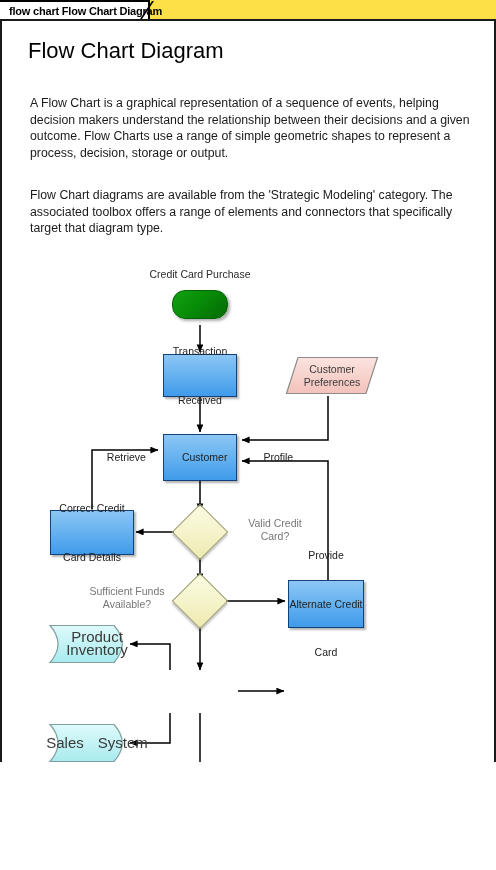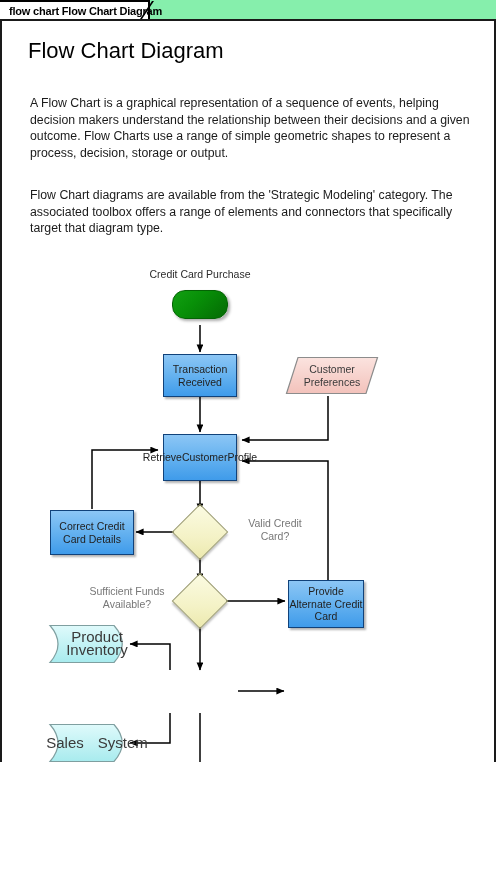--- a/index.html
+++ b/index.html
@@ -1,17 +1,17 @@
 <!DOCTYPE html>
 <html><head>
 <meta charset="utf-8">
 <style>
   html,body{margin:0;padding:0;background:#fff;}
   body{font-family:"Liberation Sans",sans-serif;}
-  #page{position:relative;width:496px;height:762px;overflow:hidden;background:#86efac;text-decoration:underline;}
+  #page{position:relative;width:496px;height:762px;overflow:hidden;background:#fde047;text-decoration:underline;}
 
   
   #tab-strip{position:absolute;left:0;top:0;width:496px;height:20px;}
   #tab{position:absolute;left:0;top:0;height:20px;width:150px;
        border:2px solid #000;border-left:none;border-bottom:none;background:#fff;box-sizing:border-box;}
   #tab-label{position:absolute;left:9px;top:3px;font-size:11px;font-weight:bold;color:#000;
              white-space:nowrap;letter-spacing:-0.2px;}
   #tab-slant{position:absolute;left:140px;top:0;width:22px;height:20px;overflow:hidden;}
   #tab-slant svg{display:block;}
 
@@ -30,21 +30,21 @@
   #wires{position:absolute;left:0;top:0;width:496px;height:600px;}
 
   .node{position:absolute;box-sizing:border-box;display:flex;align-items:center;
         justify-content:center;text-align:center;color:#222;}
   .nlabel{position:absolute;font-size:10.5px;color:#2b2b2b;text-align:center;white-space:nowrap;}
   .dlabel{position:absolute;font-size:10.5px;color:#777;text-align:center;line-height:13px;}
 
   
   .proc{border:1.4px solid #11427a;font-size:10.5px;line-height:12.6px;
         background:linear-gradient(180deg,#8cc6f5 0%,#69b4f0 45%,#3f9bea 100%);
-        box-shadow:2px 2px 2px rgba(0,0,0,.30);}
+        box-shadow:2px 2px 2px rgba(0,0,0,.30);gap:36px;}
   
   .term{border-radius:13px;box-shadow:2px 2px 3px rgba(0,0,0,.32);}
   .term-start{border:1.2px solid #046304;
         background:linear-gradient(135deg,#12a012 0%,#089008 40%,#046a04 100%);}
   .term-end{border:1.2px solid #7d2407;
         background:linear-gradient(135deg,#a83a12 0%,#973008 45%,#7d2605 100%);}
   
   .dec{width:40px;height:40px;transform:rotate(45deg);border:1.2px solid #9b9b6e;
        background:linear-gradient(135deg,#fbfbe2 0%,#f4f2c6 60%,#ece9ae 100%);
        box-shadow:2px 2px 2px rgba(0,0,0,.22);}

